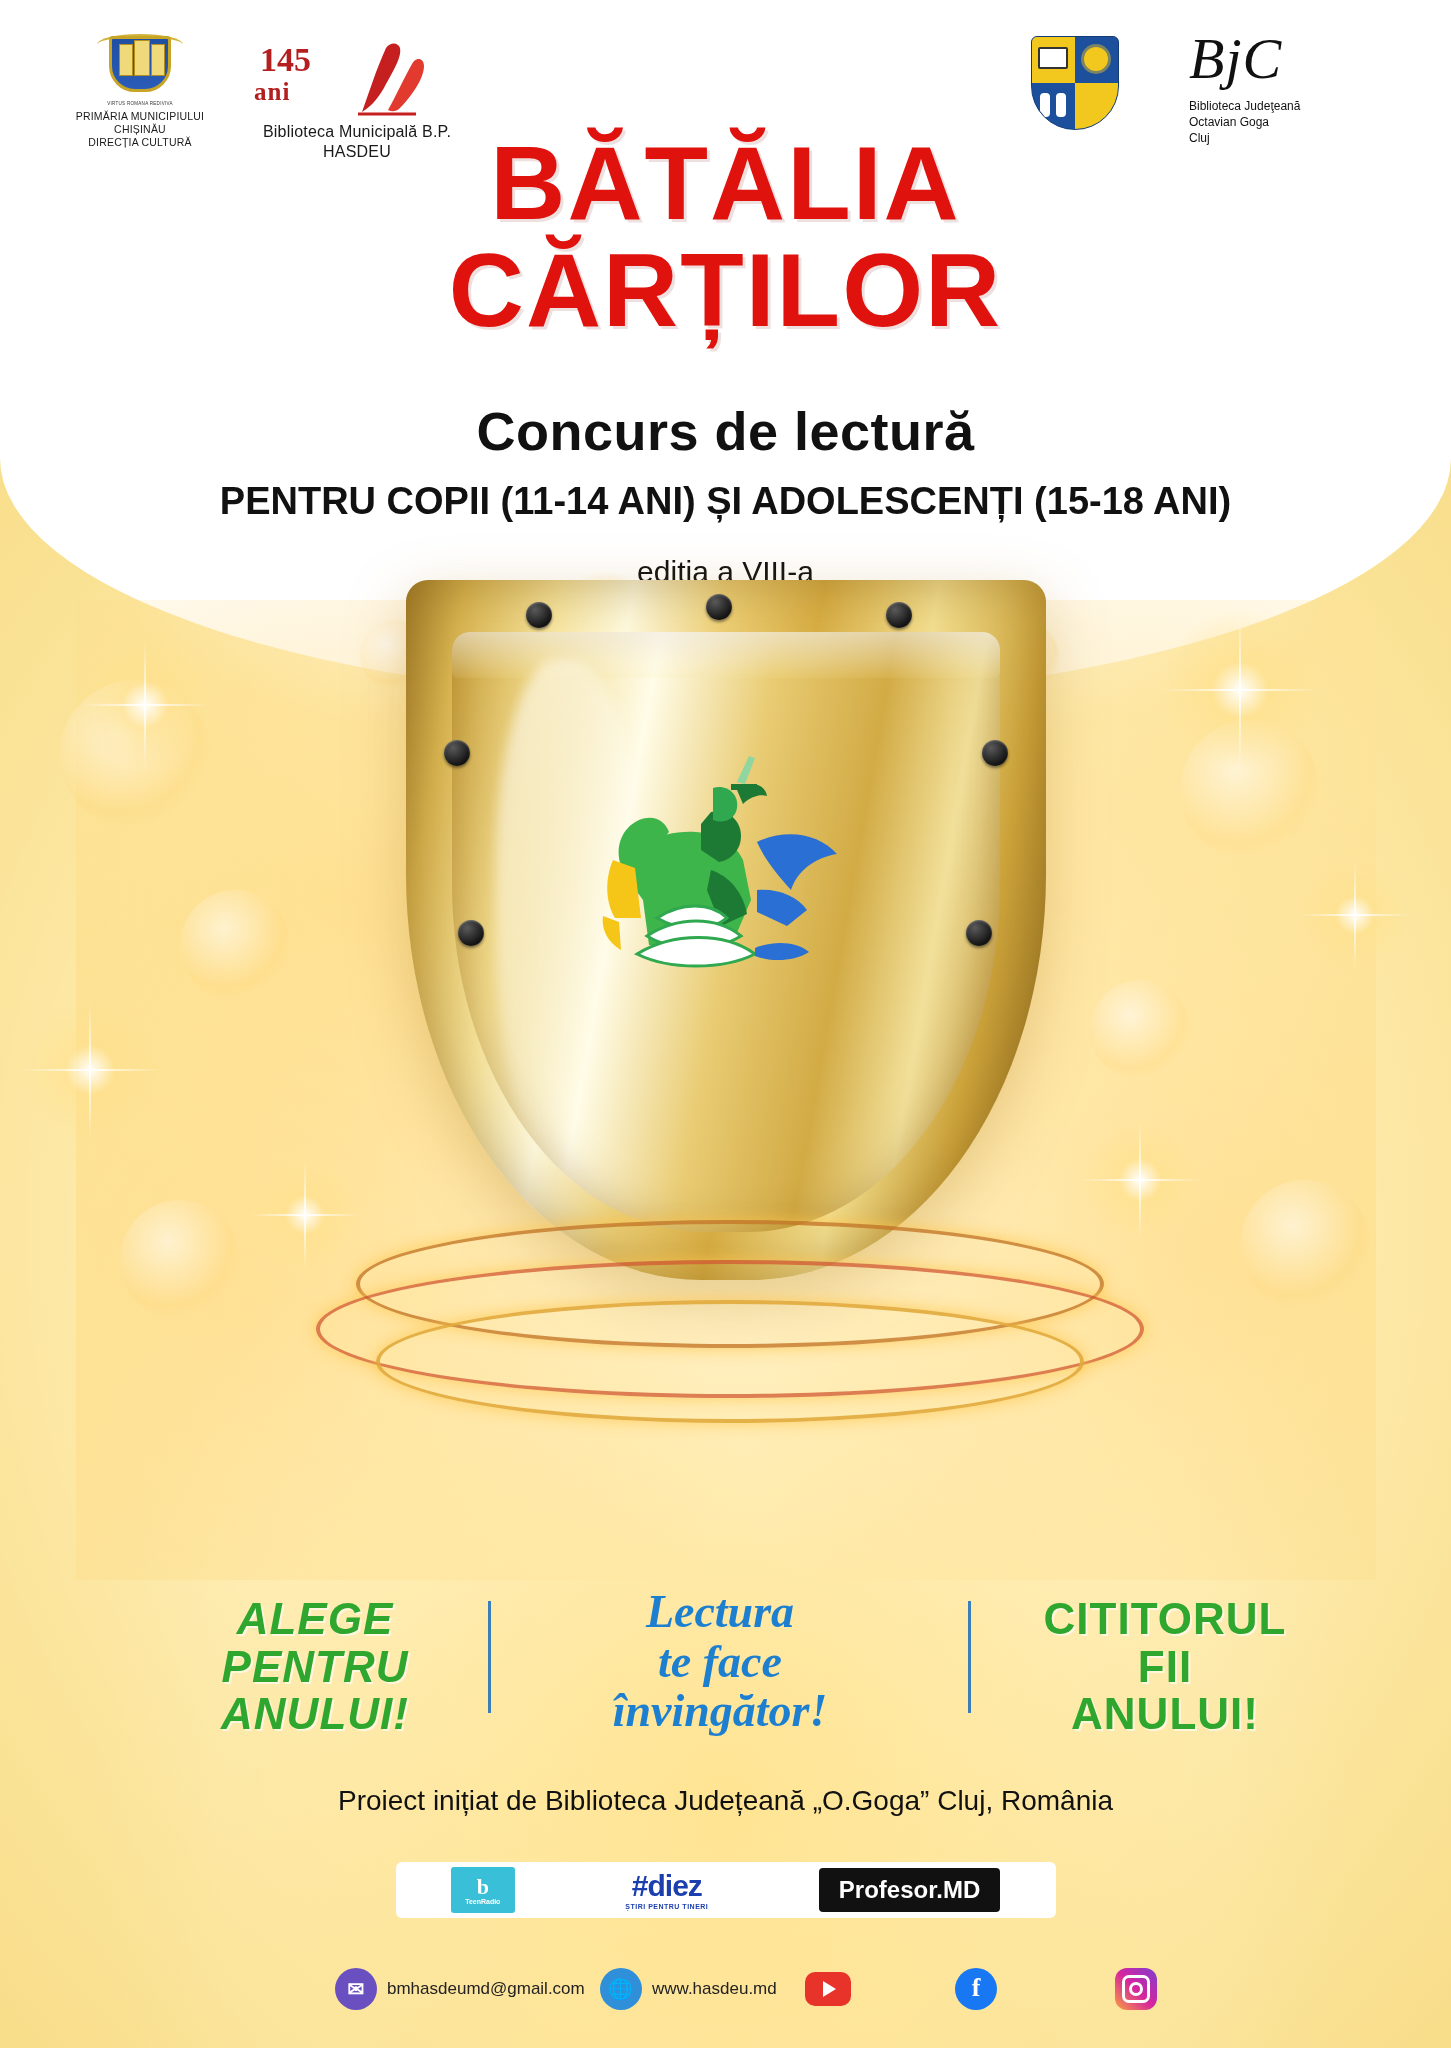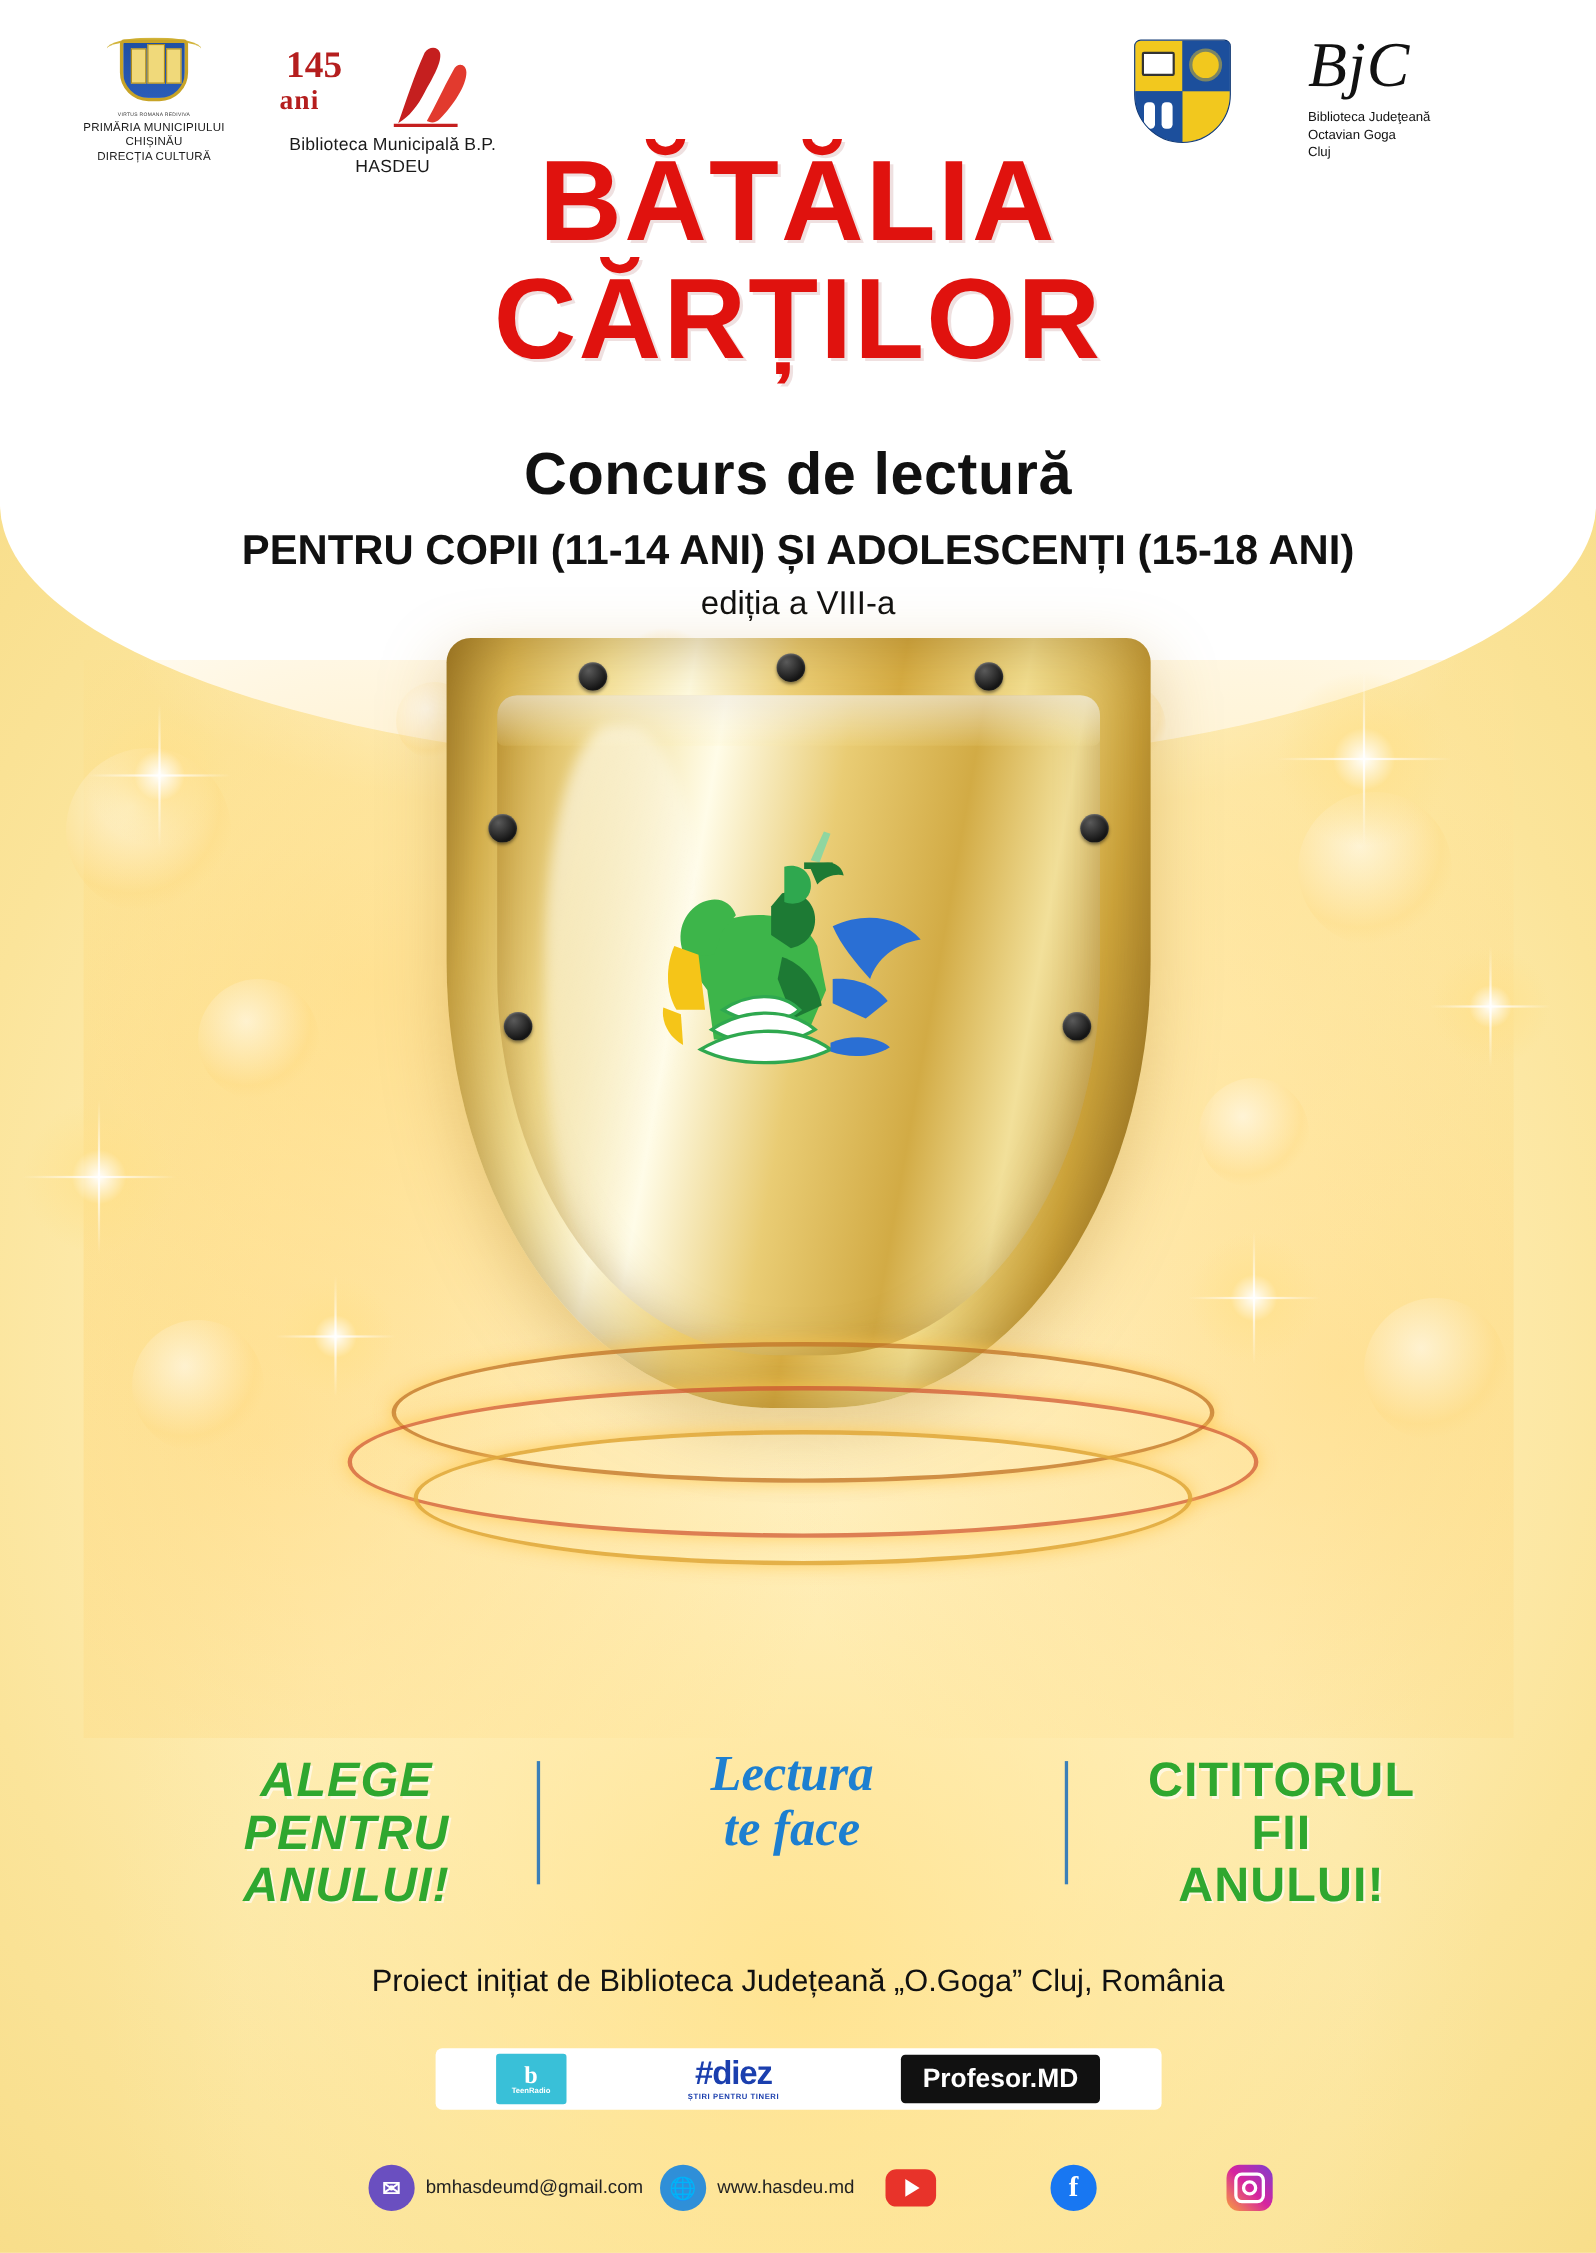--- a/index.html
+++ b/index.html
@@ -222,21 +222,21 @@
     position: absolute;
     left: 0; top: 480px; width: 1451px;
     text-align: center;
     font-weight: bold;
     font-size: 38px;
     color: #111;
     letter-spacing: 0px;
   }
   .subtitle3 {
     position: absolute;
-    left: 0; top: 532px; width: 1451px;
+    left: 0; top: 555px; width: 1451px;
     text-align: center;
     font-size: 30px;
     color: #111;
   }
 
   
   .art {
     position: absolute;
     left: 0; top: 560px; width: 1451px; height: 1060px;
   }
@@ -691,20 +691,21 @@
   <div class="slogans">
     <div class="slogan slogan-left">
       <div>ALEGE</div>
       <div>PENTRU</div>
       <div>ANULUI!</div>
     </div>
     <div class="divider d1"></div>
     <div class="slogan slogan-center">
       <div>Lectura</div>
       <div>te face</div>
+      <div>învingător!</div>
     </div>
     <div class="divider d2"></div>
     <div class="slogan slogan-right">
       <div>CITITORUL</div>
       <div>FII</div>
       <div>ANULUI!</div>
     </div>
   </div>
 
   <div class="project-line">Proiect inițiat de Biblioteca Județeană „O.Goga” Cluj, România</div>

